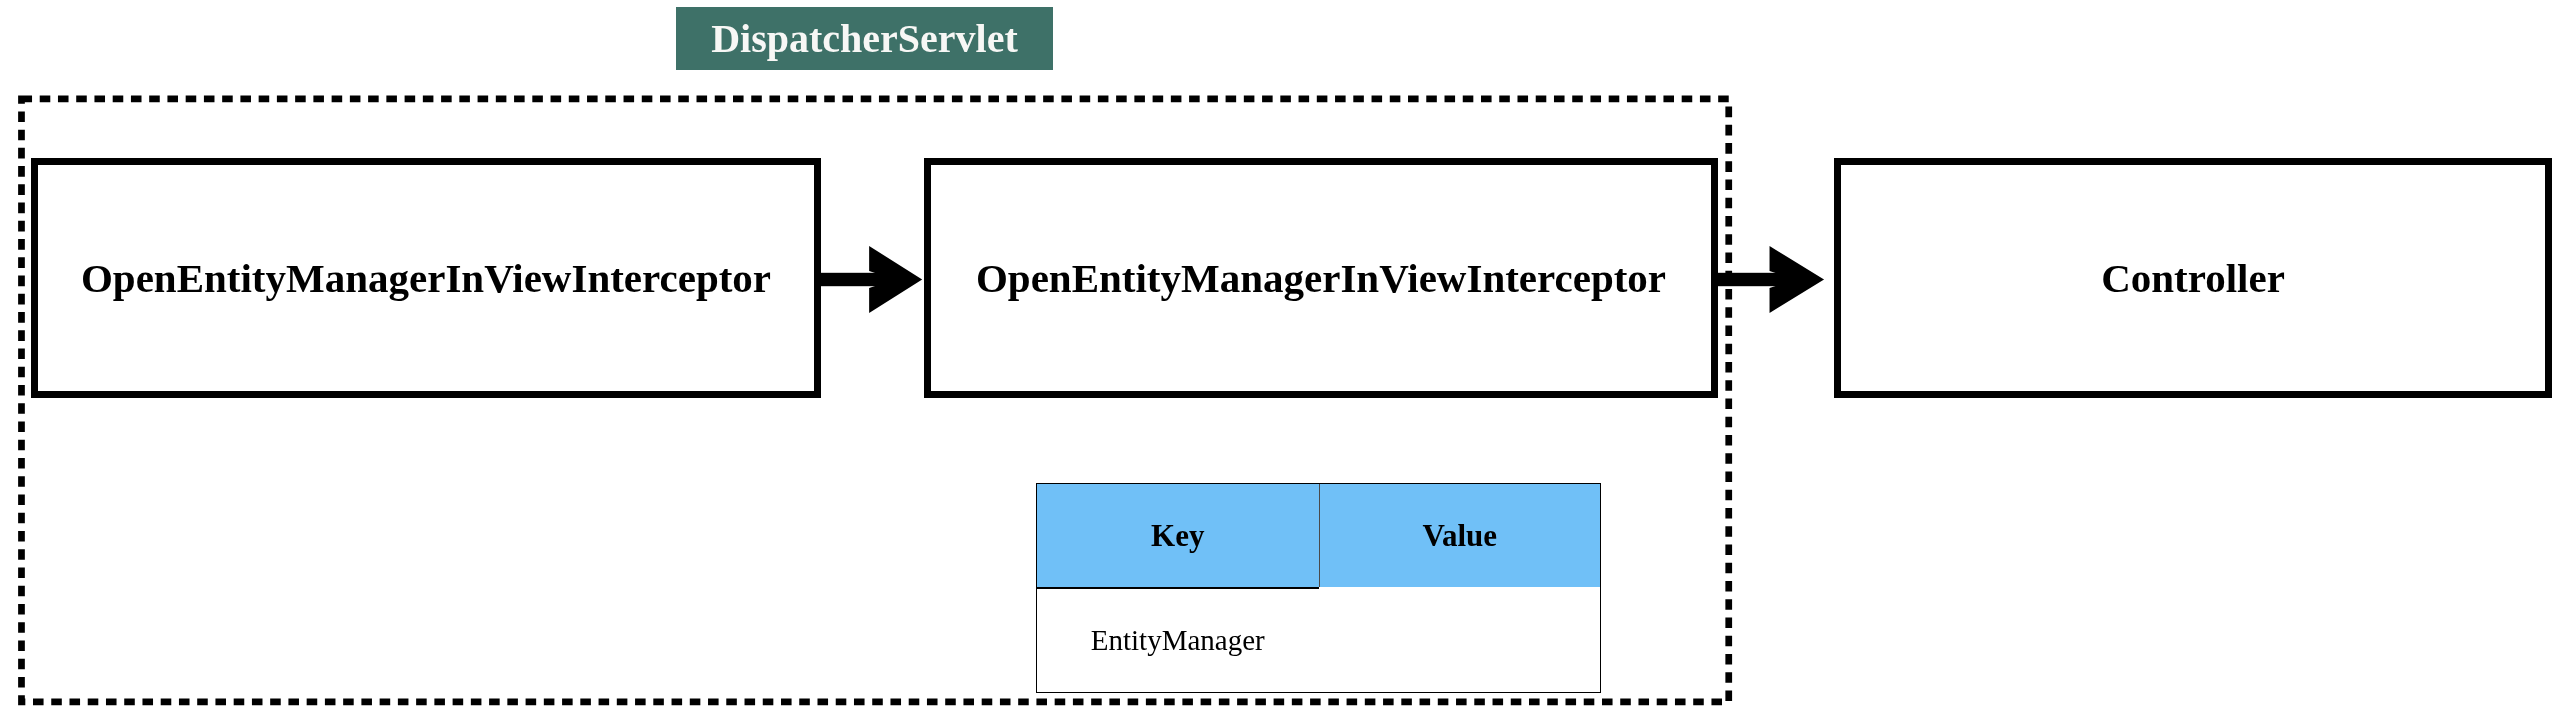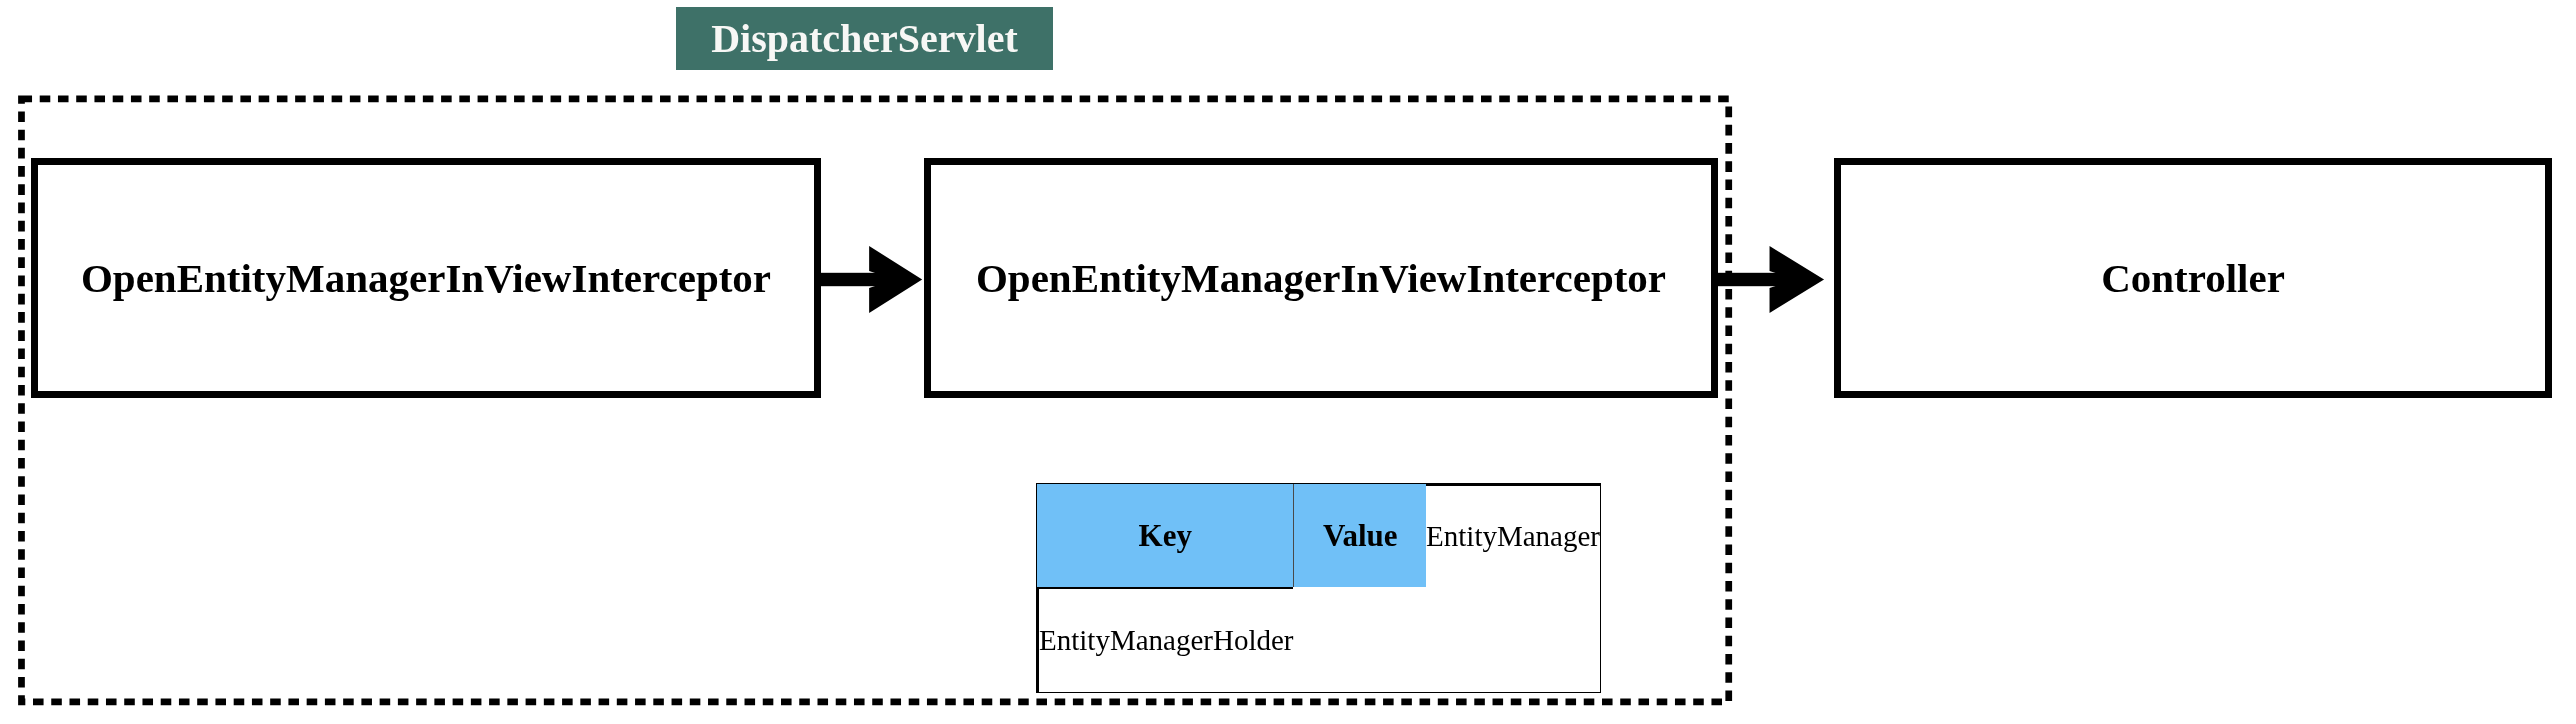--- a/index.html
+++ b/index.html
@@ -50,21 +50,21 @@
   .arrow-1 { left: 819px;  width: 108px; }
   .arrow-2 { left: 1718px; width: 111px; }
 
   
   .kv-table {
     position: absolute;
     left: 1036px; top: 483px;
     width: 565px; height: 210px;
     border: 1.9px solid #000000;
     display: grid;
-    grid-template-columns: 1fr 1fr 1fr;
+    grid-template-columns: 1fr 1fr;
     grid-template-rows: 103px 1fr;
     background: #ffffff;
   }
   .kv-cell {
     display: flex; align-items: center; justify-content: center;
     white-space: nowrap; color: #000000;
   }
   .kv-th { background: #70C0F7; font-weight: bold; font-size: 31px; }
   .kv-th.col-value { border-left: 1px solid #4a4a4a; text-align: right; }
   .kv-td { font-size: 29px; border-top: 2.9px solid #000000; text-align: center; }
@@ -100,17 +100,16 @@
   </svg>
 
   <div class="node node-3">
     <span>Controller</span>
   </div>
 
   <div class="kv-table">
     <div class="kv-cell kv-th col-key">Key</div>
     <div class="kv-cell kv-th col-value">Value</div>
     <div class="kv-cell kv-td col-key">EntityManager</div>
-    <div class="kv-cell kv-td col-value">EntityManagerHolder</div>
   </div>
 
 </div>
 
 
 </body></html>

